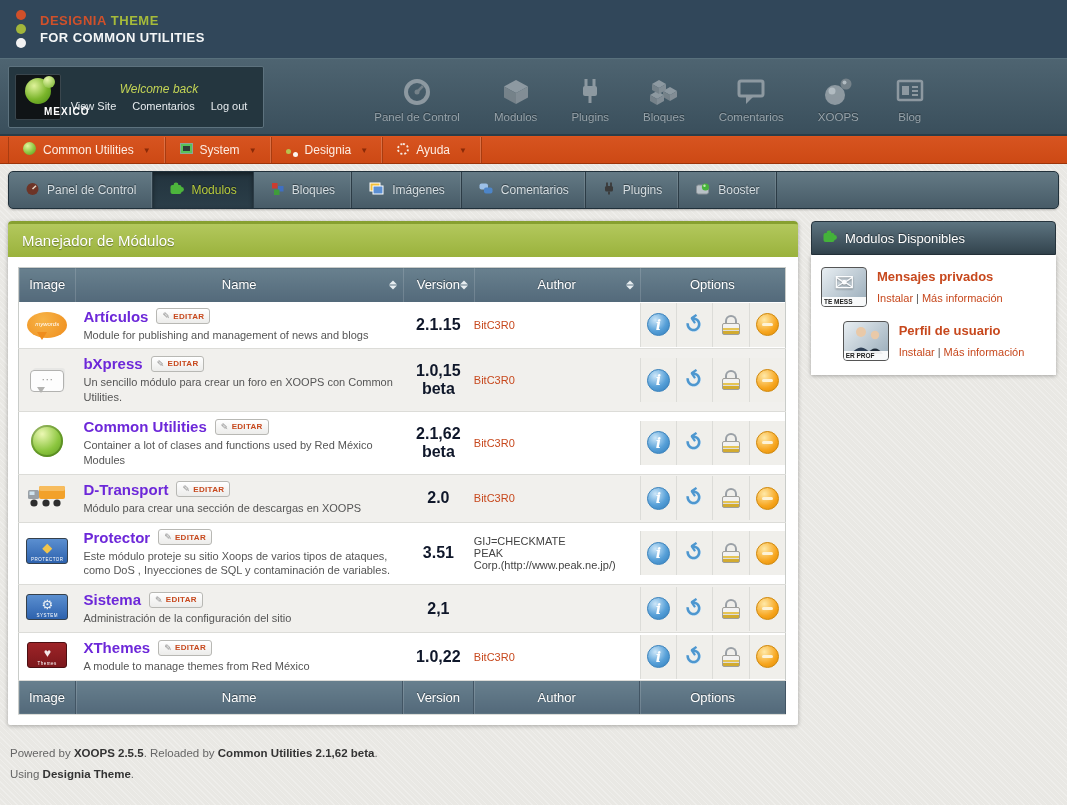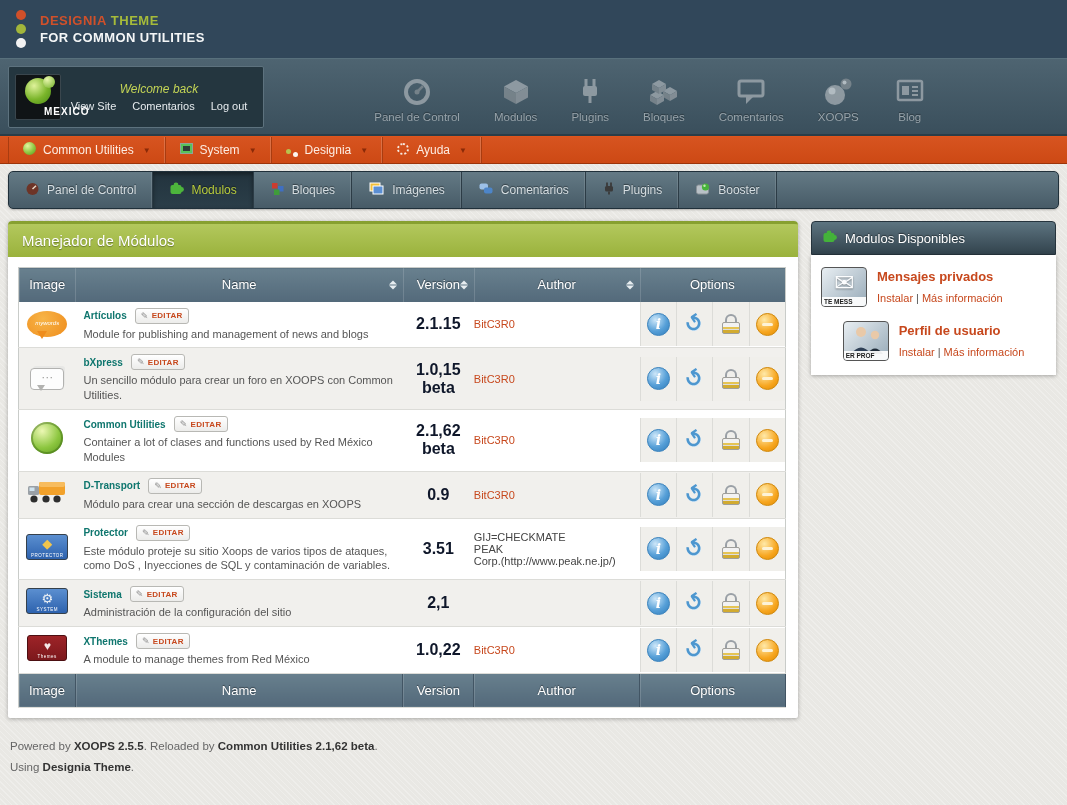--- a/index.html
+++ b/index.html
@@ -85,21 +85,21 @@
   .sort .dn { border-top:4px solid #e7edf0; }
   td { border-bottom:1px solid #dcdcd8; vertical-align:middle; }
   tr.odd td { background:#fff; } tr.even td { background:#f1f0ed; }
   .c-img { width:57px; text-align:center; }
   .c-name { width:328px; padding:6px 8px; }
   .c-ver { width:71px; text-align:center; font-size:16px; color:#0f172a;font-weight:bold; }
   .c-auth { width:166px; font-size:11px; color:#444; }
   .c-auth a { color:#c7481d; text-decoration:none; cursor:pointer; }
   .c-opts { width:146px; padding:0; }
   .nm { display:flex; align-items:center; gap:8px; }
-  .nm a { color:#0f766e; font-weight:bold; font-size:10px; text-decoration:none; cursor:pointer; }
+  .nm a { color:#6d28d9; font-weight:bold; font-size:15px; text-decoration:none; cursor:pointer; }
   .editar { display:inline-flex; align-items:center; gap:3px; border:1px solid #b8b8b4; border-radius:3px;
             background:linear-gradient(180deg,#fff,#ececea); font-size:8px; font-weight:bold; color:#c7481d;
             padding:2px 5px; cursor:pointer; letter-spacing:.3px; }
   .editar .pencil { color:#8a8a8a; font-size:9px; }
   .desc { font-size:11px; color:#555; margin-top:3px; line-height:1.35; }
   .opts-row { display:flex; height:100%; min-height:44px; align-items:stretch; }
   .opt { flex:1; background:#f0efeb; border-left:1px solid #dcdcd8; display:flex; align-items:center; justify-content:center; cursor:pointer; }
   .ico-info { width:23px; height:23px; border-radius:50%; border:1px solid #3f85bd;
         background:radial-gradient(circle at 35% 28%, #cde7f9, #57a0d8 55%, #2f7cba); color:#fff;
         font-family:"DejaVu Serif",serif; font-style:italic; font-weight:bold; font-size:14px;
@@ -503,21 +503,21 @@
                       <circle cx="20" cy="19" r="3.6" fill="#2e2e2e"></circle>
                       <circle cx="31" cy="19" r="3.6" fill="#2e2e2e"></circle>
                     </svg></span></td>
     <td class="c-name">
       <div class="nm">
                     <a>D-Transport</a>
         <span class="editar"><span class="pencil">✎</span>EDITAR</span>
                   </div>
       <div class="desc">Módulo para crear una sección de descargas en XOOPS</div>
     </td>
-    <td class="c-ver">0.9</td>
+    <td class="c-ver">2.0</td>
     <td class="c-auth"><a>BitC3R0</a></td>
     <td class="c-opts">
                   <div class="opts-row">
                     <span class="opt">
                       <span class="ico-info">i</span>
                     </span>
                     <span class="opt">
                       <span class="ico-update">↺</span>
                     </span>
                     <span class="opt">

